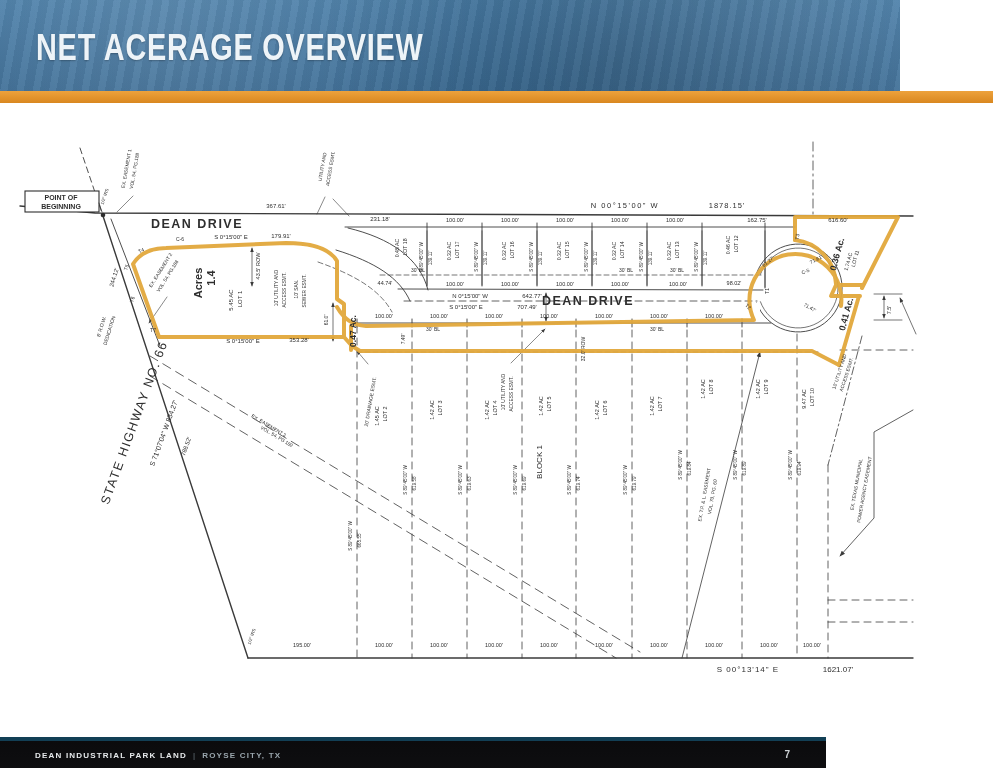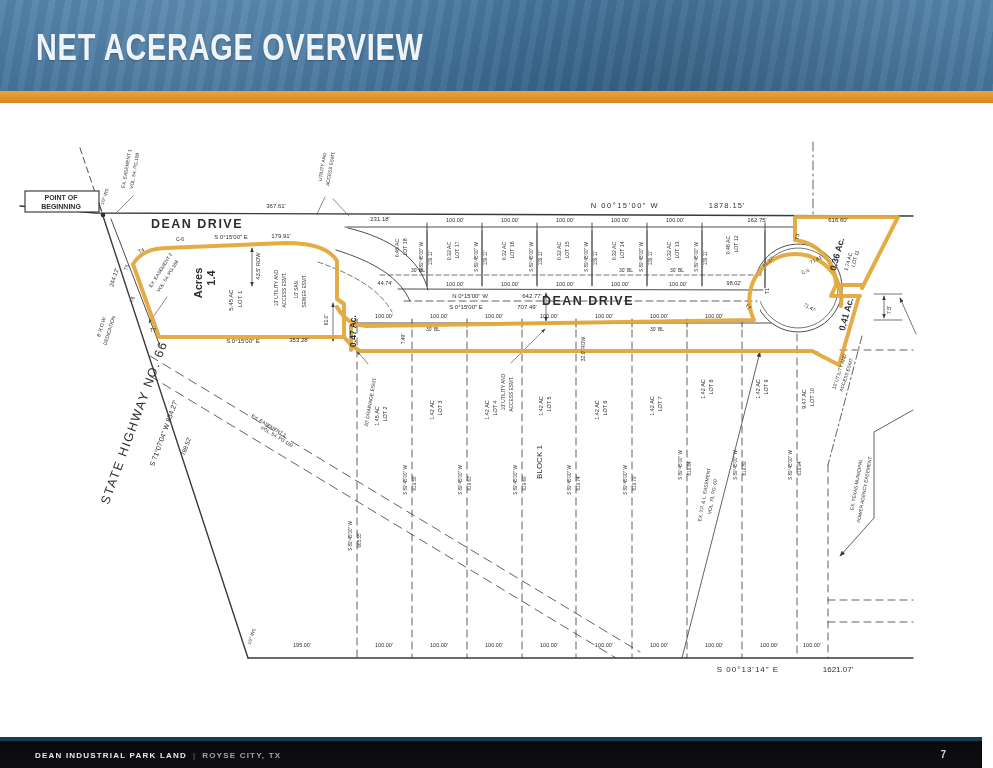--- a/index.html
+++ b/index.html
@@ -1,32 +1,32 @@
 <!DOCTYPE html>
 <html><head>
 <meta charset="utf-8">
 <style>
   html,body{margin:0;padding:0;}
   body{width:993px;height:768px;position:relative;background:#ffffff;overflow:hidden;
        font-family:"Liberation Sans", sans-serif;}
   
-  .header{position:absolute;left:0;top:0;width:993px;height:91px;
+  .header{position:absolute;left:0;top:0;width:900px;height:91px;
     background:
       radial-gradient(circle at 18% 30%, rgba(255,255,255,0.10), transparent 42%),
       radial-gradient(circle at 68% 70%, rgba(0,0,0,0.14), transparent 48%),
       radial-gradient(circle at 90% 20%, rgba(255,255,255,0.07), transparent 35%),
       repeating-linear-gradient(100deg, rgba(255,255,255,0.045) 0 7px, rgba(0,0,0,0.05) 7px 16px),
       linear-gradient(#4a7ea8,#3c6d96);}
   .header-title{position:absolute;left:36px;top:27px;color:#eef4f8;font-size:37px;
     font-weight:bold;letter-spacing:1px;transform:scaleX(0.78);transform-origin:left center;
     text-shadow:0 1px 2px rgba(0,0,0,0.25);white-space:nowrap;}
   .accent-bar{position:absolute;left:0;top:91px;width:993px;height:12px;
     background:linear-gradient(#eda23c,#d9871f);}
   
-  .footer{position:absolute;left:0;top:737px;width:982px;height:31px;
+  .footer{position:absolute;left:0;top:737px;width:826px;height:31px;
     background:linear-gradient(#123f55 0,#123f55 4px,#0b0b0d 4px,#0e0e10 100%);}
   .footer-left{position:absolute;left:35px;top:14px;font-size:8px;letter-spacing:1.2px;color:#e6e9eb;font-weight:bold;}
   .footer-left .sep{color:#6d7a83;font-weight:normal;margin:0 6px;}
   .footer-left .loc{color:#9aa6ad;font-weight:bold;}
   .footer-page{position:absolute;right:36px;top:12px;font-size:10px;color:#cdd2d5;font-weight:bold;}
   
   .map-wrap{position:absolute;left:0;top:0;width:993px;height:768px;}
   svg text{font-family:"Liberation Sans", sans-serif;fill:#2e2e2e;}
   .k{stroke:#3a3a3a;fill:none;}
 </style>

